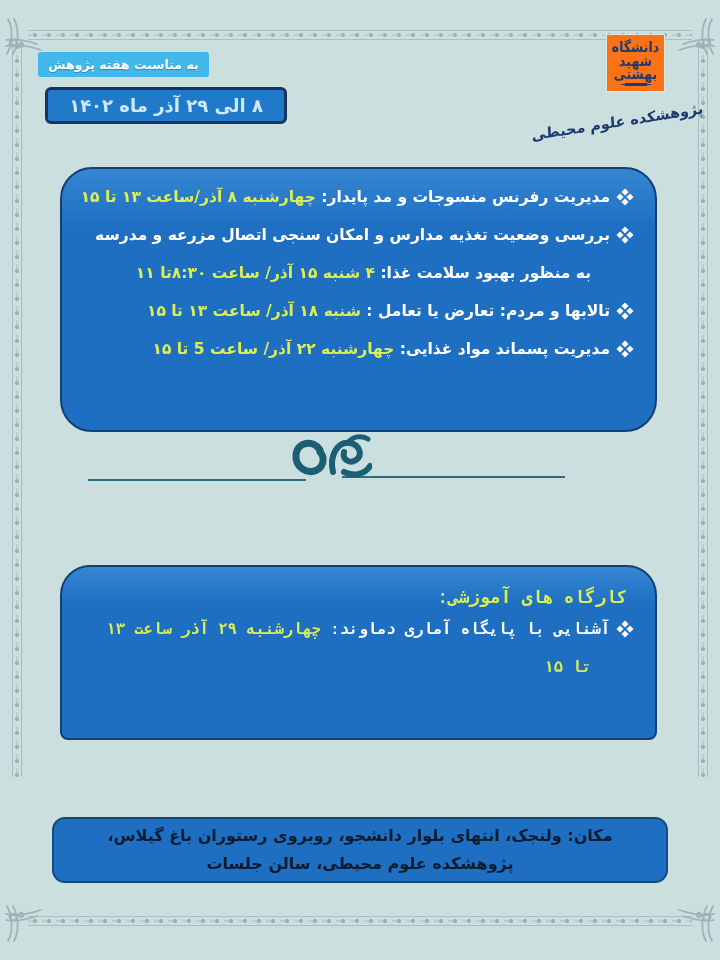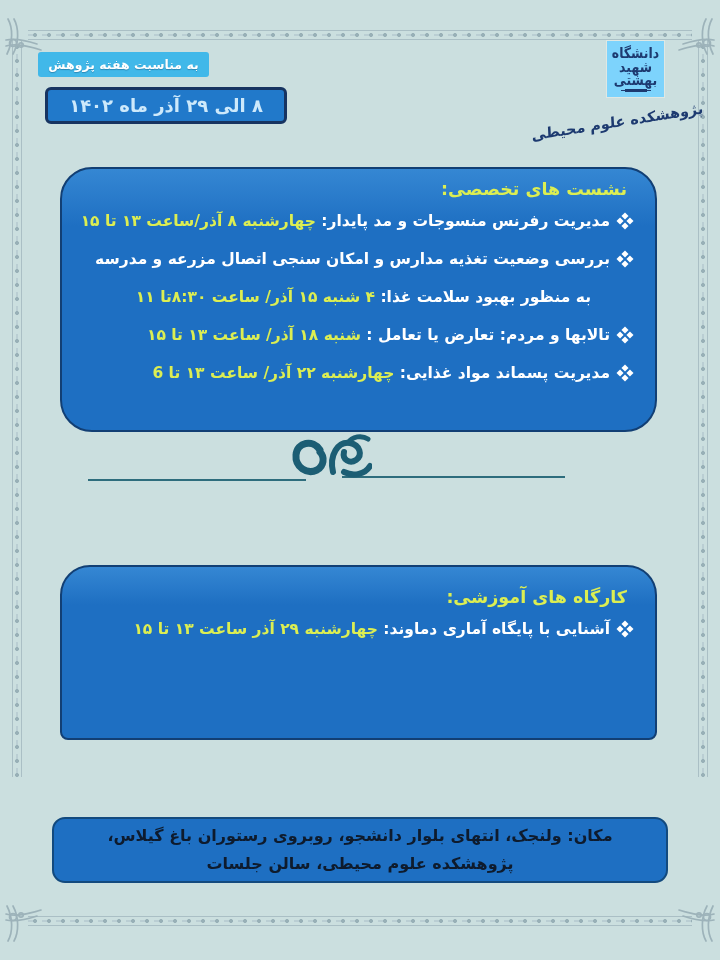--- a/index.html
+++ b/index.html
@@ -44,36 +44,36 @@
   .occasion-badge{position:absolute;left:38px;top:52px;width:171px;height:25px;
     background:var(--badge-cyan);border-radius:3px;color:#fff;font-weight:800;font-size:12.5px;
     display:flex;align-items:center;justify-content:center;direction:rtl;
     text-shadow:0 1px 1px rgba(20,80,120,.45);}
   .date-badge{position:absolute;left:45px;top:87px;width:242px;height:37px;box-sizing:border-box;
     background:var(--date-bg);border:3px solid var(--date-border);border-radius:6px;
     color:var(--date-text);font-weight:700;font-size:18px;direction:rtl;
     display:flex;align-items:center;justify-content:center;letter-spacing:.5px;}
 
   
-  .logo-square{position:absolute;left:607px;top:41px;width:57px;height:56px;background:#7dd3fc;
+  .logo-square{position:absolute;left:607px;top:35px;width:57px;height:56px;background:#f97316;
     box-shadow:0 0 0 1px #dfe8e4;display:flex;flex-direction:column;align-items:center;justify-content:center;
     color:var(--navy);font-weight:800;direction:rtl;}
   .logo-square .lw{font-size:12.5px;line-height:1.1;letter-spacing:-.5px;transform:scaleY(1.15);}
   .logo-year-bar{width:22px;height:3px;margin-top:2px;background:var(--navy);
     box-shadow:-5px 0 0 -1px var(--navy),5px 0 0 -1px var(--navy);}
   .logo-caption{position:absolute;right:16px;top:112px;width:150px;color:var(--navy);
     font-weight:800;font-size:14.5px;direction:rtl;text-align:center;white-space:nowrap;
     transform:rotate(-9deg) skewX(-6deg);transform-origin:center;}
 
   
   .box{position:absolute;left:60px;width:597px;box-sizing:border-box;direction:rtl;text-align:right;
     background:linear-gradient(180deg,var(--box-blue-light) 0,var(--box-blue) 22%,var(--box-blue) 100%);
     border:2px solid var(--box-border);color:#fff;padding:10px 24px 8px 18px;}
   .box1{top:167px;height:265px;border-radius:32px;}
-  .box2{top:565px;height:175px;border-radius:30px 30px 8px 8px;padding-top:20px;}
+  .box2{top:565px;height:175px;border-radius:30px 30px 8px 8px;padding-top:20px;font-family:Liberation Mono, monospace;}
   .box h2{margin:0 4px 4px 0;font-size:17.5px;font-weight:800;color:var(--yellow);}
   .box ul{list-style:none;margin:0;padding:0;}
   .box li{font-size:15.5px;font-weight:700;line-height:2.45;padding-right:40px;text-indent:-40px;}
   .bullet{display:inline-block;width:12px;height:12px;margin-left:9px;vertical-align:-1px;
     transform:rotate(45deg);background:
       linear-gradient(#fff,#fff) 0 0/5px 5px,
       linear-gradient(#fff,#fff) 100% 0/5px 5px,
       linear-gradient(#fff,#fff) 0 100%/5px 5px,
       linear-gradient(#fff,#fff) 100% 100%/5px 5px;background-repeat:no-repeat;}
   .hl{color:var(--yellow);margin-top:44px;}
@@ -147,26 +147,25 @@
 
   <div class="logo-square">
     <span class="lw">دانشگاه</span>
     <span class="lw">شهید</span>
     <span class="lw">بهشتی</span>
     <span class="logo-year-bar"></span>
   </div>
   <div class="logo-caption">پژوهشکده علوم محیطی</div>
 
   <div class="box box1">
-    <h2>نشست های تخصصی:</h2>
     <ul>
       <li><span class="bullet"></span><span>مدیریت رفرنس منسوجات و مد پایدار: </span><span class="hl">چهارشنبه ۸ آذر/ساعت ۱۳ تا ۱۵</span></li>
       <li><span class="bullet"></span><span>بررسی وضعیت تغذیه مدارس و امکان سنجی اتصال مزرعه و مدرسه به منظور بهبود سلامت غذا: </span><span class="hl">۴ شنبه ۱۵ آذر/ ساعت ۸:۳۰تا ۱۱</span></li>
       <li><span class="bullet"></span><span>تالابها و مردم: تعارض یا تعامل : </span><span class="hl">شنبه ۱۸ آذر/ ساعت ۱۳ تا ۱۵</span></li>
-      <li><span class="bullet"></span><span>مدیریت پسماند مواد غذایی: </span><span class="hl">چهارشنبه ۲۲ آذر/ ساعت ۱۳ تا 6</span></li>
+      <li><span class="bullet"></span><span>مدیریت پسماند مواد غذایی: </span><span class="hl">چهارشنبه ۲۲ آذر/ ساعت 5 تا ۱۵</span></li>
     </ul>
   </div>
 
   <div class="divider">
     <span class="dline dline-left"></span>
     <span class="dline dline-right"></span>
     <svg class="ornament" width="82" height="48" viewBox="0 0 82 48" fill="none" stroke="#1c5e74" stroke-linecap="round">
       <path d="M30 16 C23 5 7 8 6 21 C5 33 17 41 27 36 C34 32 35 23 30 18" stroke-width="7"></path>
       <path d="M43 38 C39 21 48 7 60 9 C70 11 73 21 66 26 C60 30 52 26 54 18" stroke-width="6"></path>
       <path d="M58 9 C62 2 72 1 78 5" stroke-width="5"></path>

